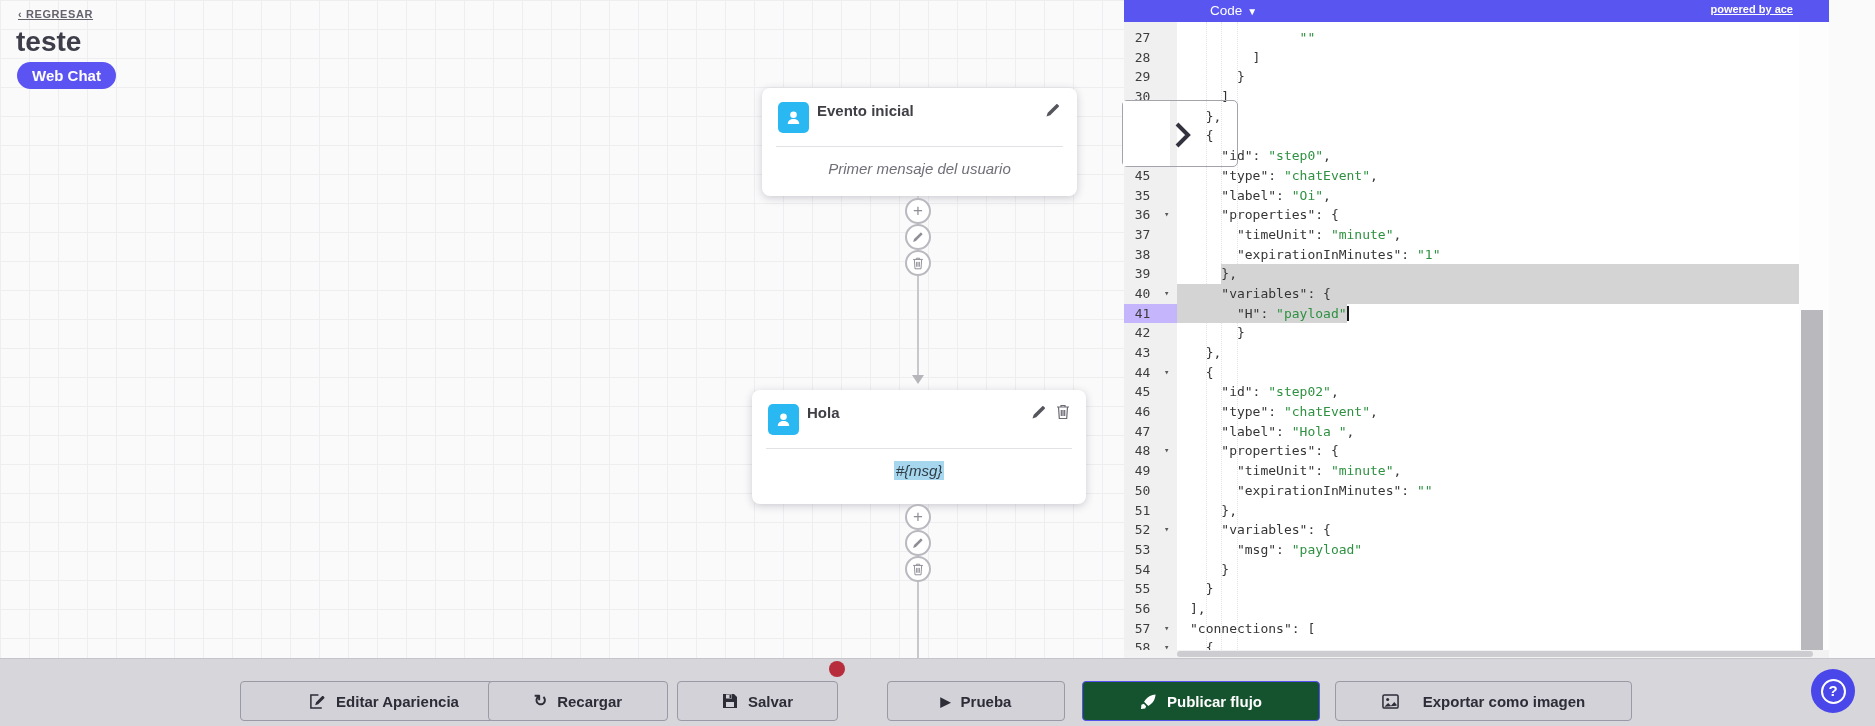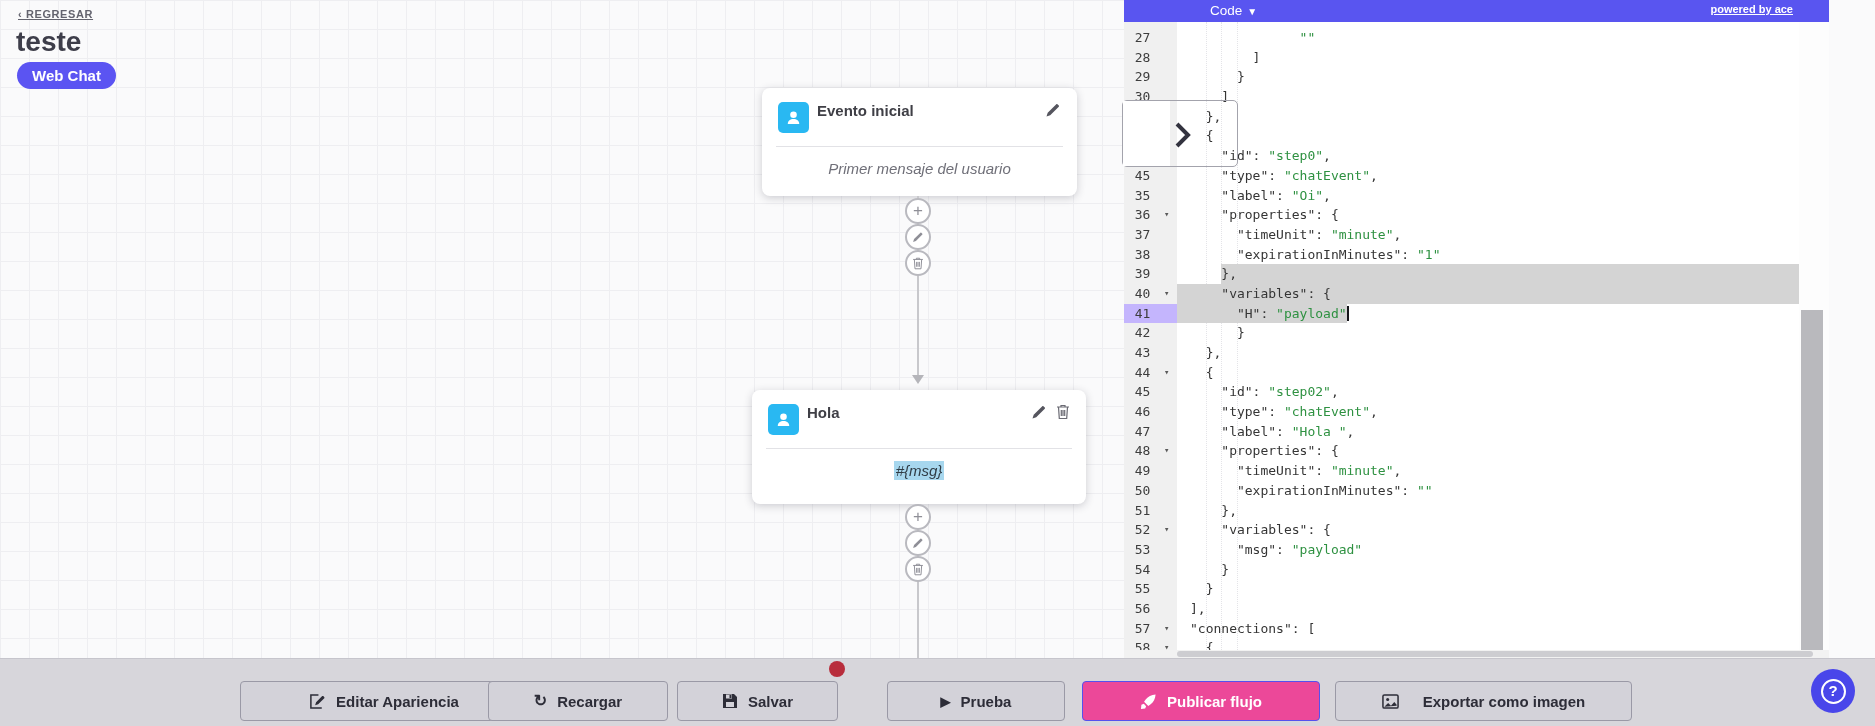--- a/index.html
+++ b/index.html
@@ -72,21 +72,21 @@
     border:1.5px solid #a3a3ac; border-radius:5px; cursor:pointer; z-index:6; background:transparent; }
   #panel-handle .white-part { position:absolute; left:0; top:0; bottom:0; width:47px; background:#fff; }
   #panel-handle svg { position:absolute; left:51px; top:21px; }
 
   
   #toolbar { position:absolute; left:0; top:658px; width:1875px; height:68px; background:#d7d6db;
     border-top:1px solid #c6c5cc; z-index:10; }
   .tb-btn { position:absolute; top:22px; height:40px; border-radius:4px; border:1px solid #9a99a6;
     background:#d3d2d9; color:#2d2d38; font-size:15px; font-weight:600; font-family:"Liberation Sans", sans-serif;
     display:flex; align-items:center; justify-content:center; gap:10px; cursor:pointer; }
-  .tb-btn.primary { background:#ec4899; border-color:#5551ee; color:#fff; }
+  .tb-btn.primary { background:#14532d; border-color:#5551ee; color:#fff; }
   .tb-btn .uglyph { font-size:16px; line-height:1; }
   #unsaved-dot { position:absolute; left:829px; top:2px; width:16px; height:16px; border-radius:50%;
     background:#b82d3c; z-index:11; }
   #help-button { position:absolute; left:1811px; top:669px; width:44px; height:44px; border-radius:50%;
     background:#4946ea; z-index:12; display:flex; align-items:center; justify-content:center; cursor:pointer; }
   #help-button .qcirc { width:25px; height:25px; border:2.5px solid #fff; border-radius:50%;
     color:#fff; font-size:15px; font-weight:bold; text-align:center; line-height:20px; }
 </style>
 </head>
 <body>

